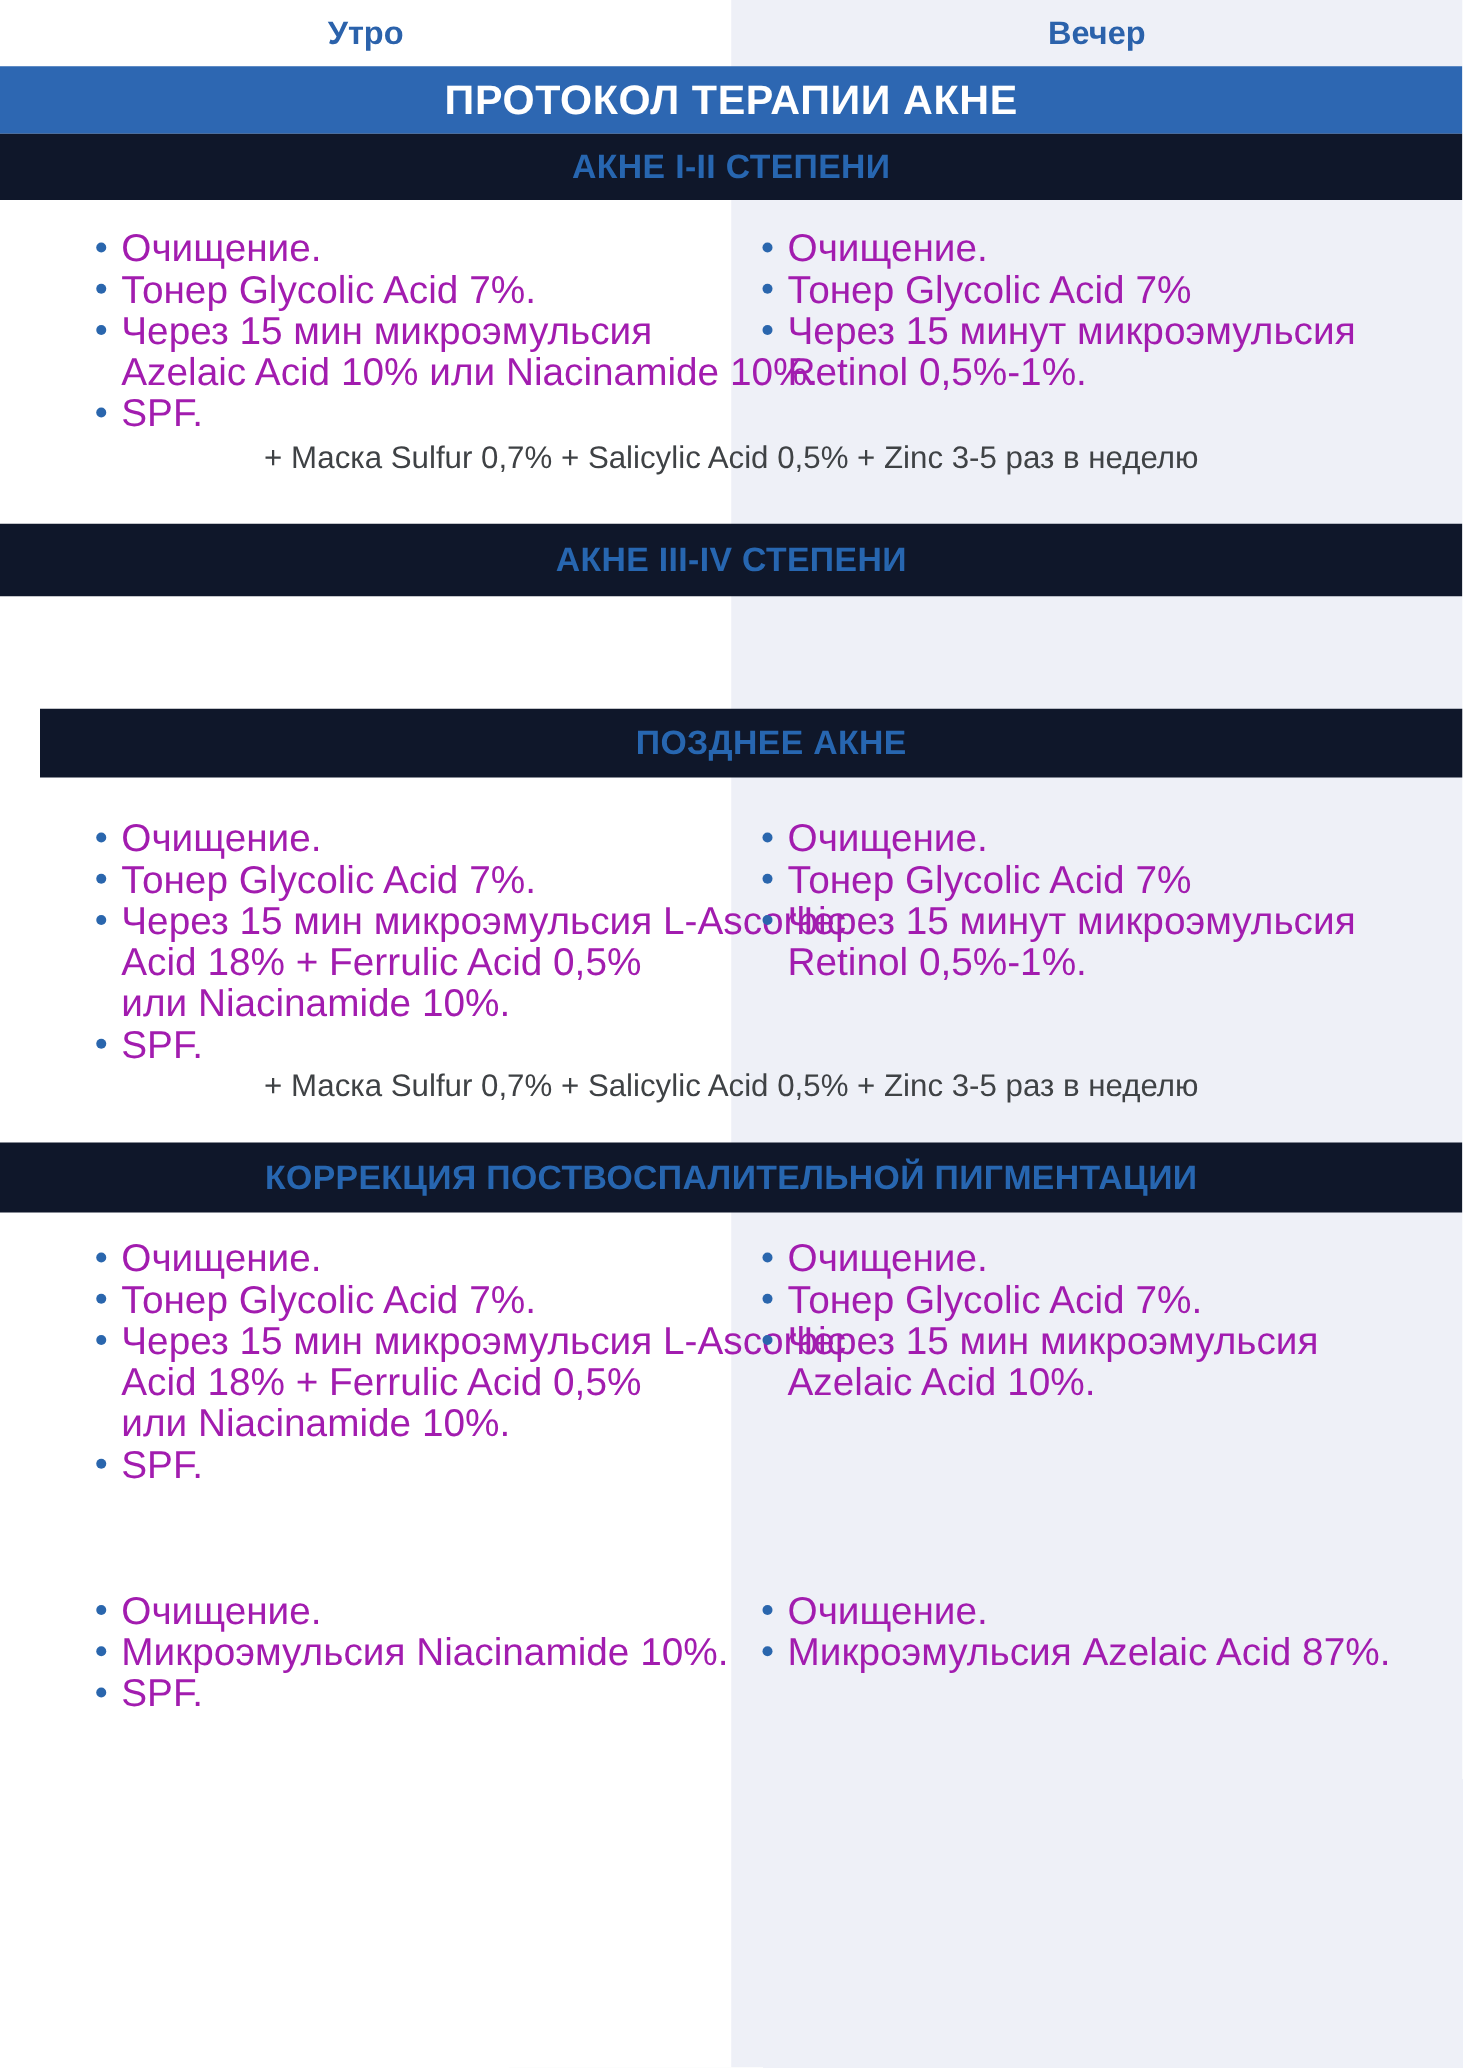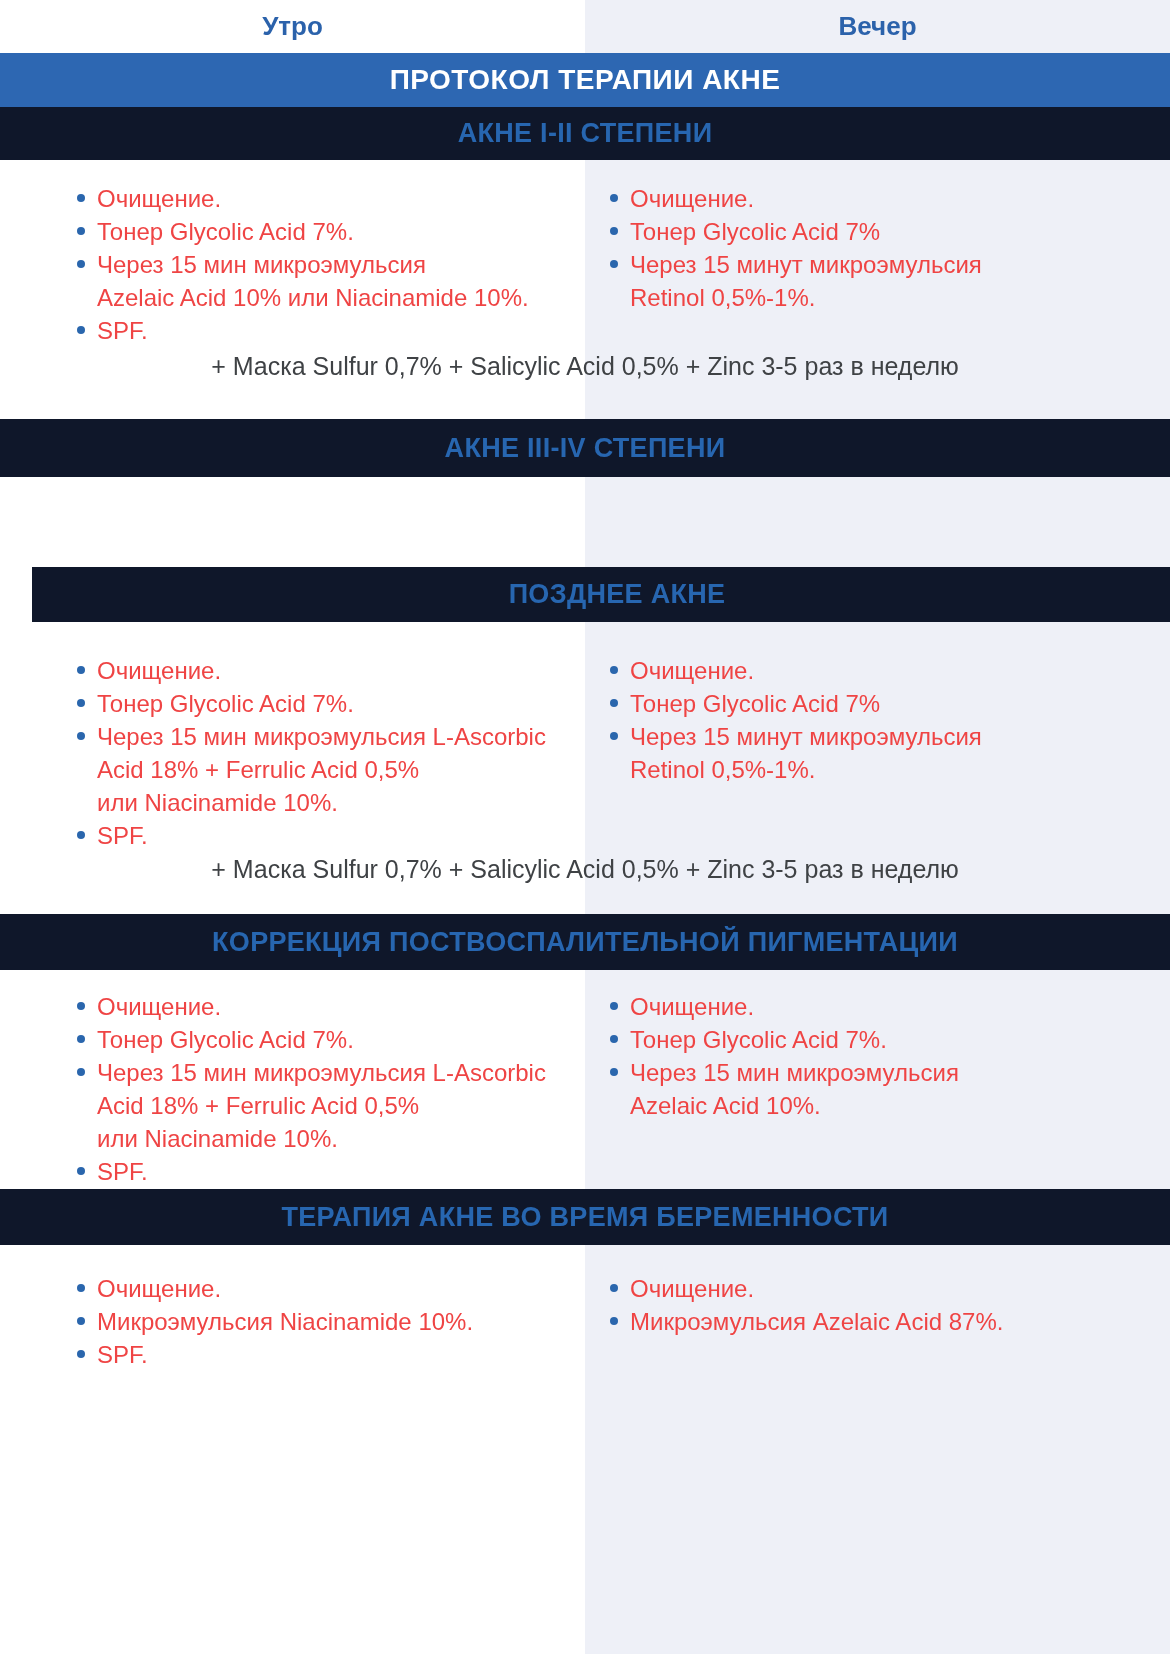--- a/index.html
+++ b/index.html
@@ -27,21 +27,21 @@
     width: 585px; height: 53px;
     display: flex; align-items: center; justify-content: center;
     font-size: 26px; font-weight: bold; color: #2b62ab;
   }
   .banner {
     position: absolute;
     left: 0; top: 53px;
     width: 1170px; height: 54px;
     background: #2d67b2;
     color: #ffffff;
-    font-size: 28px; font-weight: bold; letter-spacing: 0.5px;
+    font-size: 33px; font-weight: bold; letter-spacing: 0.5px;
     display: flex; align-items: center; justify-content: center;
   }
   .band {
     position: absolute;
     left: 0;
     width: 1170px;
     background: #0f172a;
     color: #2766b0;
     font-size: 27px; font-weight: bold; letter-spacing: 0.3px;
     display: flex; align-items: center; justify-content: center;
@@ -57,23 +57,23 @@
     list-style: none;
     margin: 0;
     box-sizing: border-box;
     width: 585px;
     padding-bottom: 0;
   }
   .list.left  { padding-left: 97px;  padding-right: 10px; }
   .list.right { padding-left: 45px;  padding-right: 10px; }
   .list li {
     position: relative;
-    font-size: 24px;
+    font-size: 31px;
     line-height: 33px;
-    color: #ef4444;
+    color: #a21caf;
     white-space: pre;
   }
   .list li::before {
     content: "";
     position: absolute;
     left: -20px; top: 12px;
     width: 8px; height: 8px;
     border-radius: 50%;
     background: #2a66ad;
   }
@@ -158,21 +158,20 @@
       <li>SPF.</li>
     </ul>
     <ul class="list right" style="padding-top:20px;">
       <li>Очищение.</li>
       <li>Тонер Glycolic Acid 7%.</li>
       <li>Через 15 мин микроэмульсия
 Azelaic Acid 10%.</li>
     </ul>
   </div>
 
-  <div class="band" style="top:1189px;height:56px;">ТЕРАПИЯ АКНЕ ВО ВРЕМЯ БЕРЕМЕННОСТИ</div>
 
   <div class="cols" style="top:1245px;">
     <ul class="list left" style="padding-top:27px;">
       <li>Очищение.</li>
       <li>Микроэмульсия Niacinamide 10%.</li>
       <li>SPF.</li>
     </ul>
     <ul class="list right" style="padding-top:27px;">
       <li>Очищение.</li>
       <li>Микроэмульсия Azelaic Acid 87%.</li>

